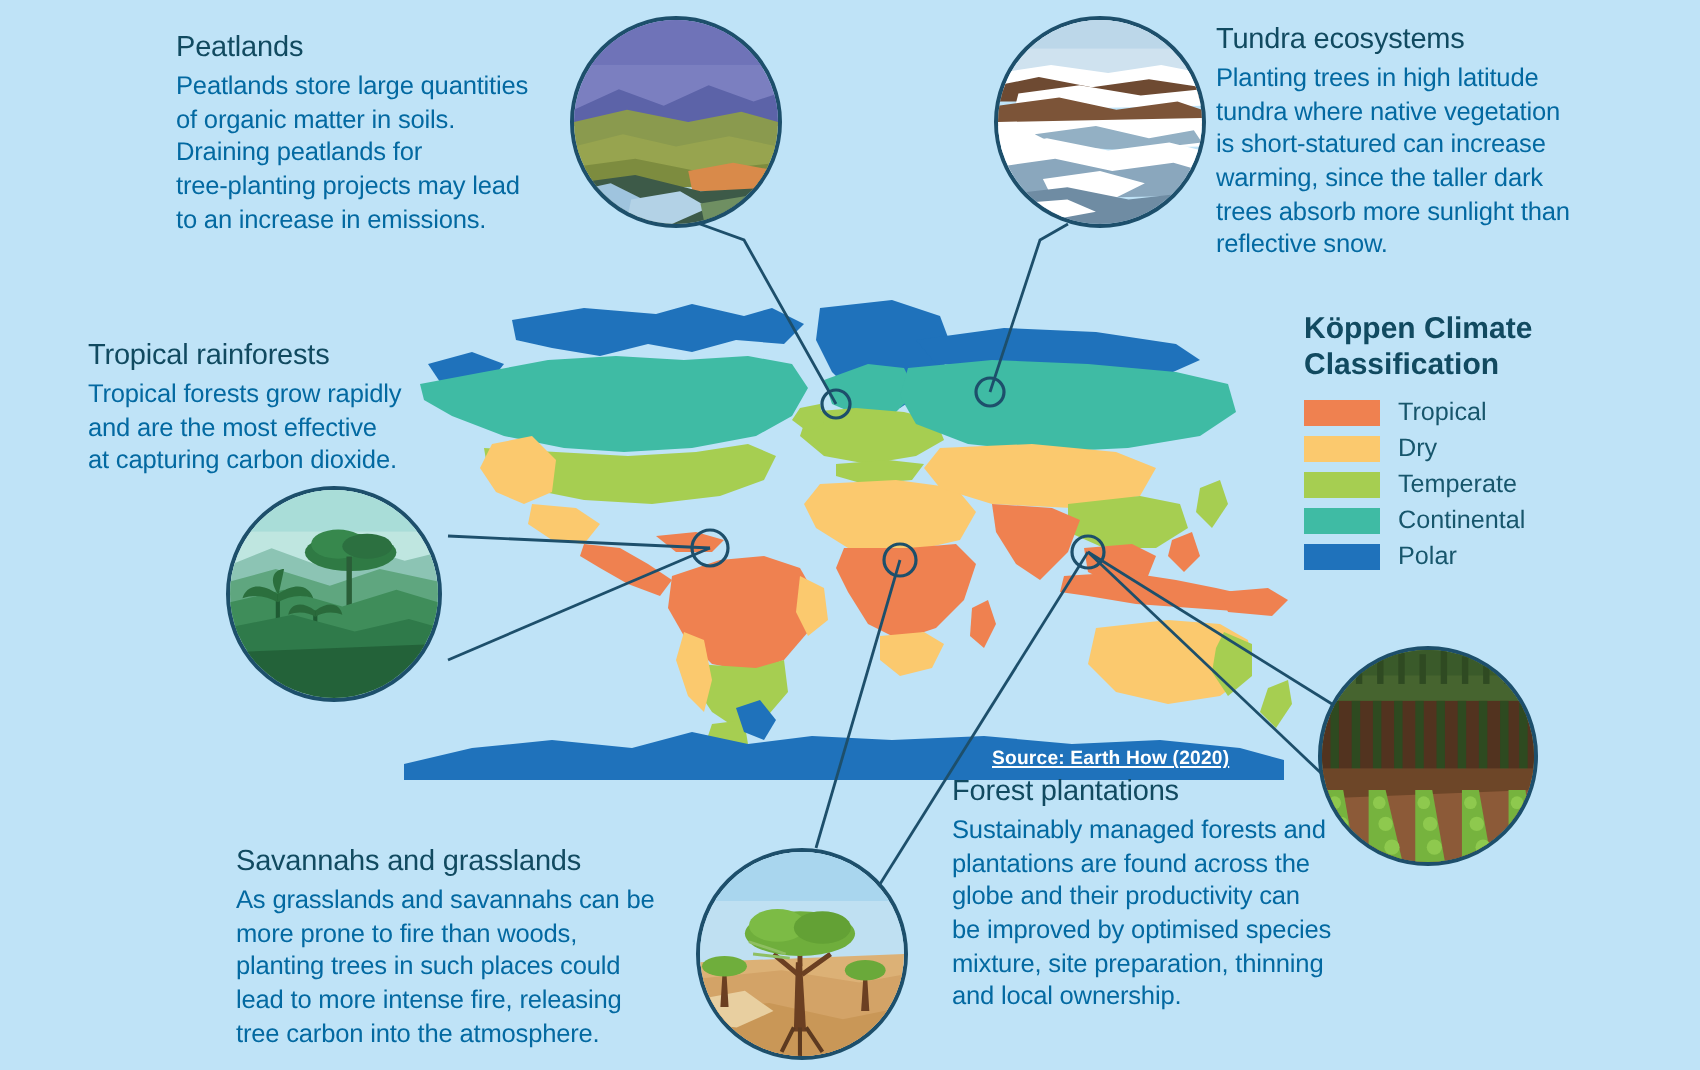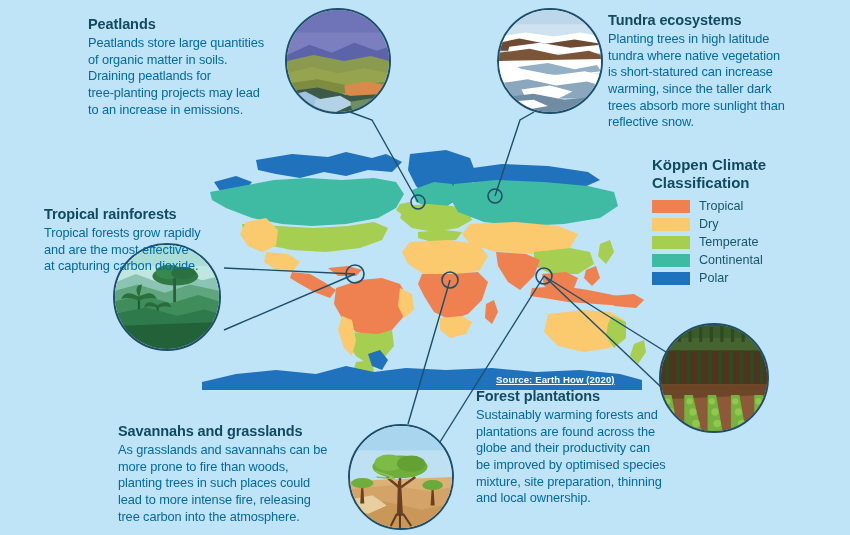--- a/index.html
+++ b/index.html
@@ -8,31 +8,31 @@
     background:#bfe3f7;
     font-family:"Liberation Sans","DejaVu Sans",sans-serif;
     color:#12485e;
     position:relative;
   }
   #stage{position:absolute;left:0;top:0;width:850px;height:535px;}
 
   
   .callout{position:absolute;}
   .callout .c-title{
-    font-weight:bold;font-size:14.5px;line-height:1.18;
+    font-weight:normal;font-size:14.5px;line-height:1.18;
     color:#114a60;margin:0 0 2px 0;letter-spacing:-0.1px;
   }
   .callout .c-body{
     font-size:12.8px;line-height:1.30;color:#0369a1;white-space:pre-line;
     letter-spacing:-0.1px;
   }
 
   #cal-peatlands{left:88px;top:16px;width:200px;}
   #cal-tundra{left:608px;top:12px;width:214px;}
-  #cal-rainforest{left:44px;top:170px;width:212px;margin-top:36px;}
+  #cal-rainforest{left:44px;top:170px;width:212px;}
   #cal-savannah{left:118px;top:423px;width:226px;}
   #cal-plantation{left:476px;top:388px;width:216px;}
 
   
   #legend{position:absolute;left:652px;top:156px;width:150px;}
   #legend .l-title{
     font-weight:bold;font-size:15px;line-height:1.2;color:#114a60;
     white-space:pre-line;margin-bottom:6px;
   }
   .l-row{display:flex;align-items:center;height:16px;margin-bottom:2px;}
@@ -318,21 +318,21 @@
     <div class="c-title">Savannahs and grasslands</div>
     <div class="c-body">As grasslands and savannahs can be
 more prone to fire than woods,
 planting trees in such places could
 lead to more intense fire, releasing
 tree carbon into the atmosphere.</div>
   </div>
 
   <div class="callout" id="cal-plantation">
     <div class="c-title">Forest plantations</div>
-    <div class="c-body">Sustainably warming forests and
+    <div class="c-body">Sustainably managed forests and
 plantations are found across the
 globe and their productivity can
 be improved by optimised species
 mixture, site preparation, thinning
 and local ownership.</div>
   </div>
 
   <div id="legend">
     <div class="l-title">Köppen Climate
 Classification</div>

